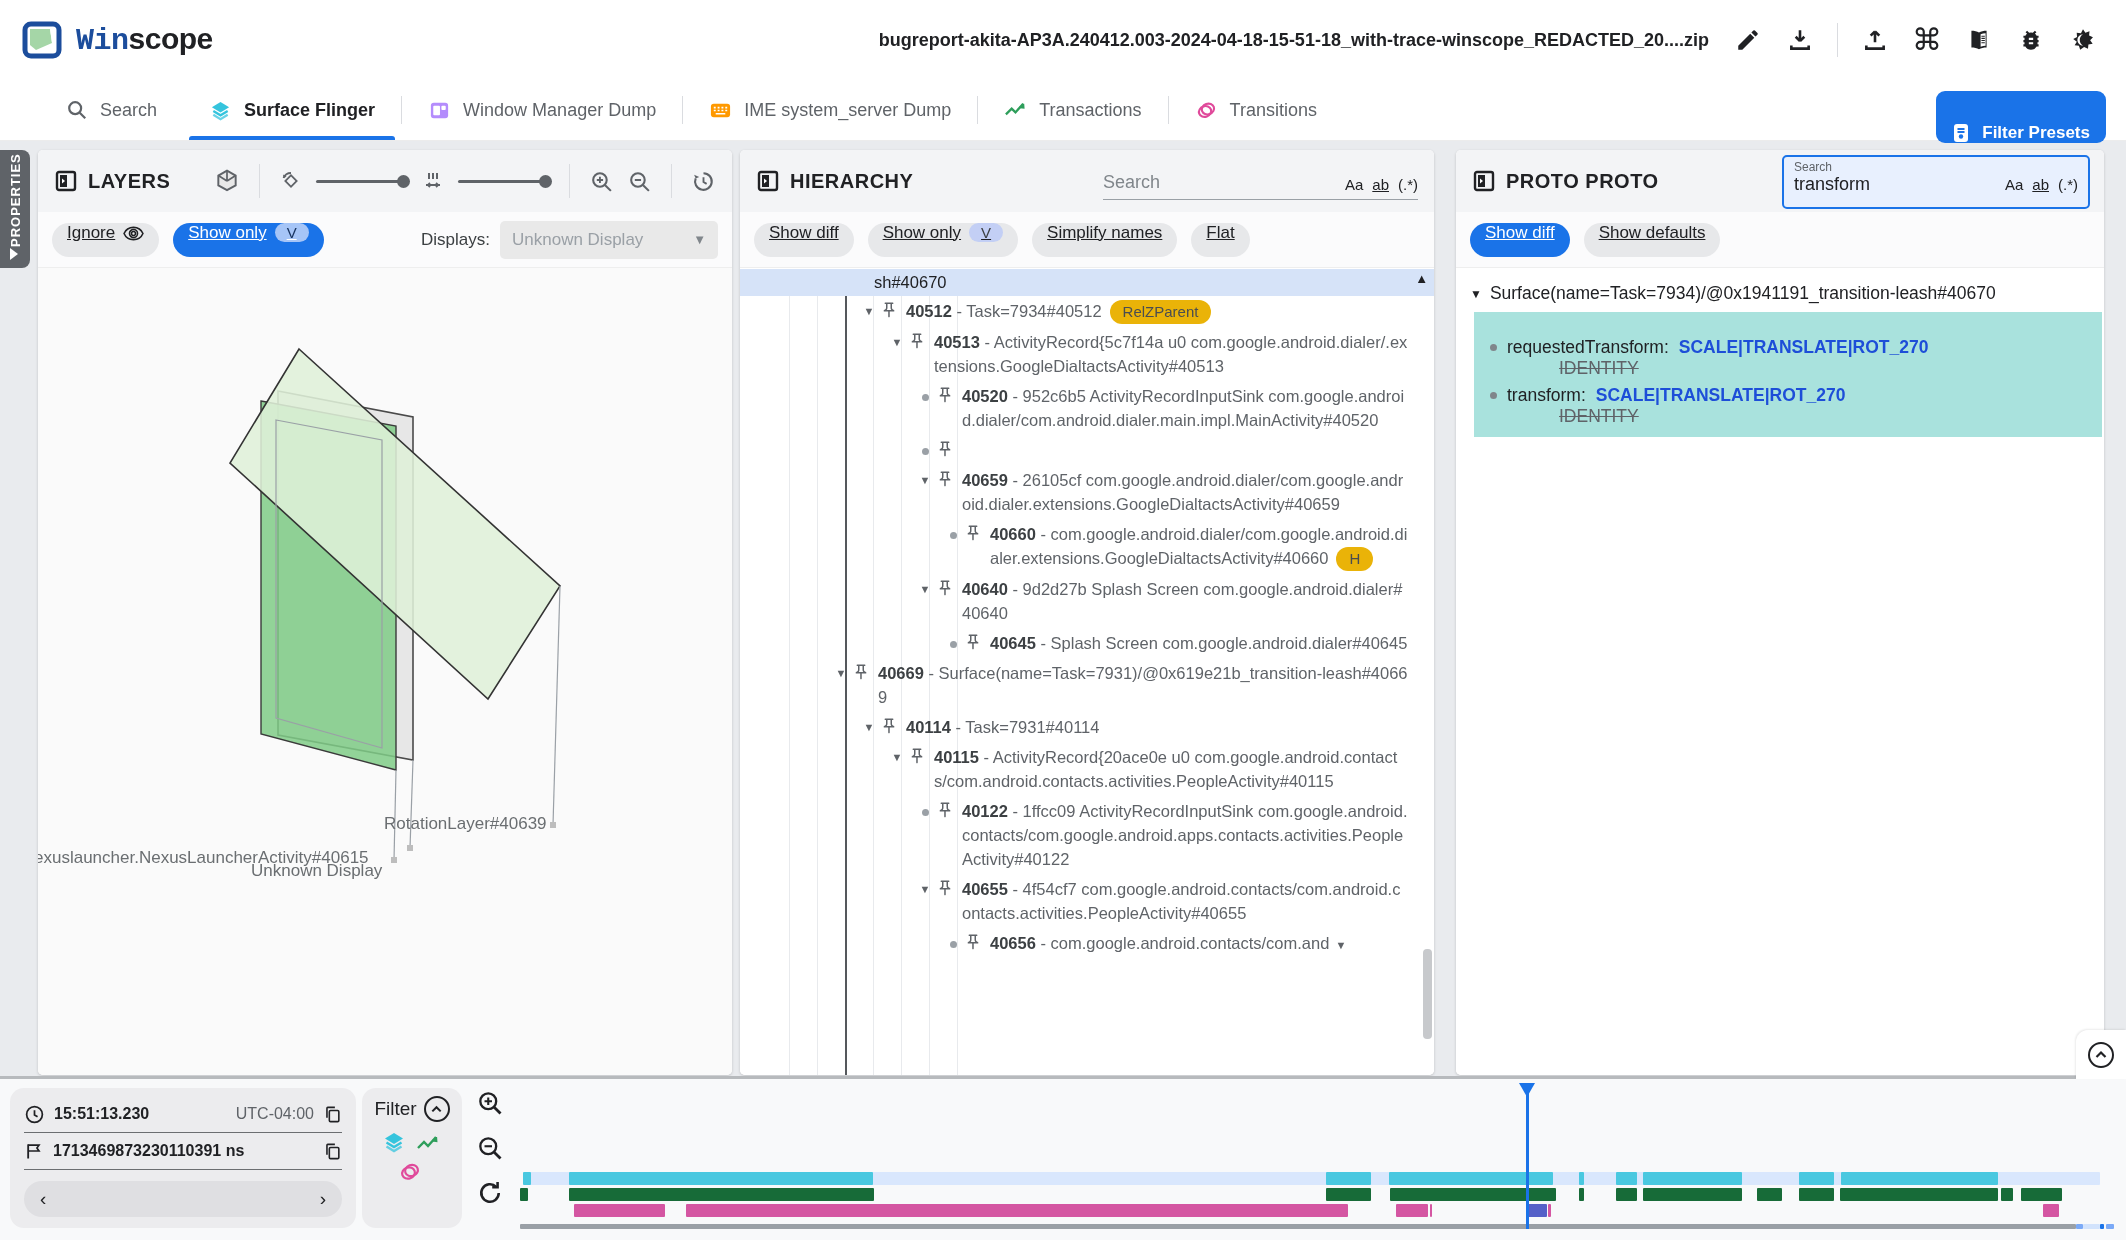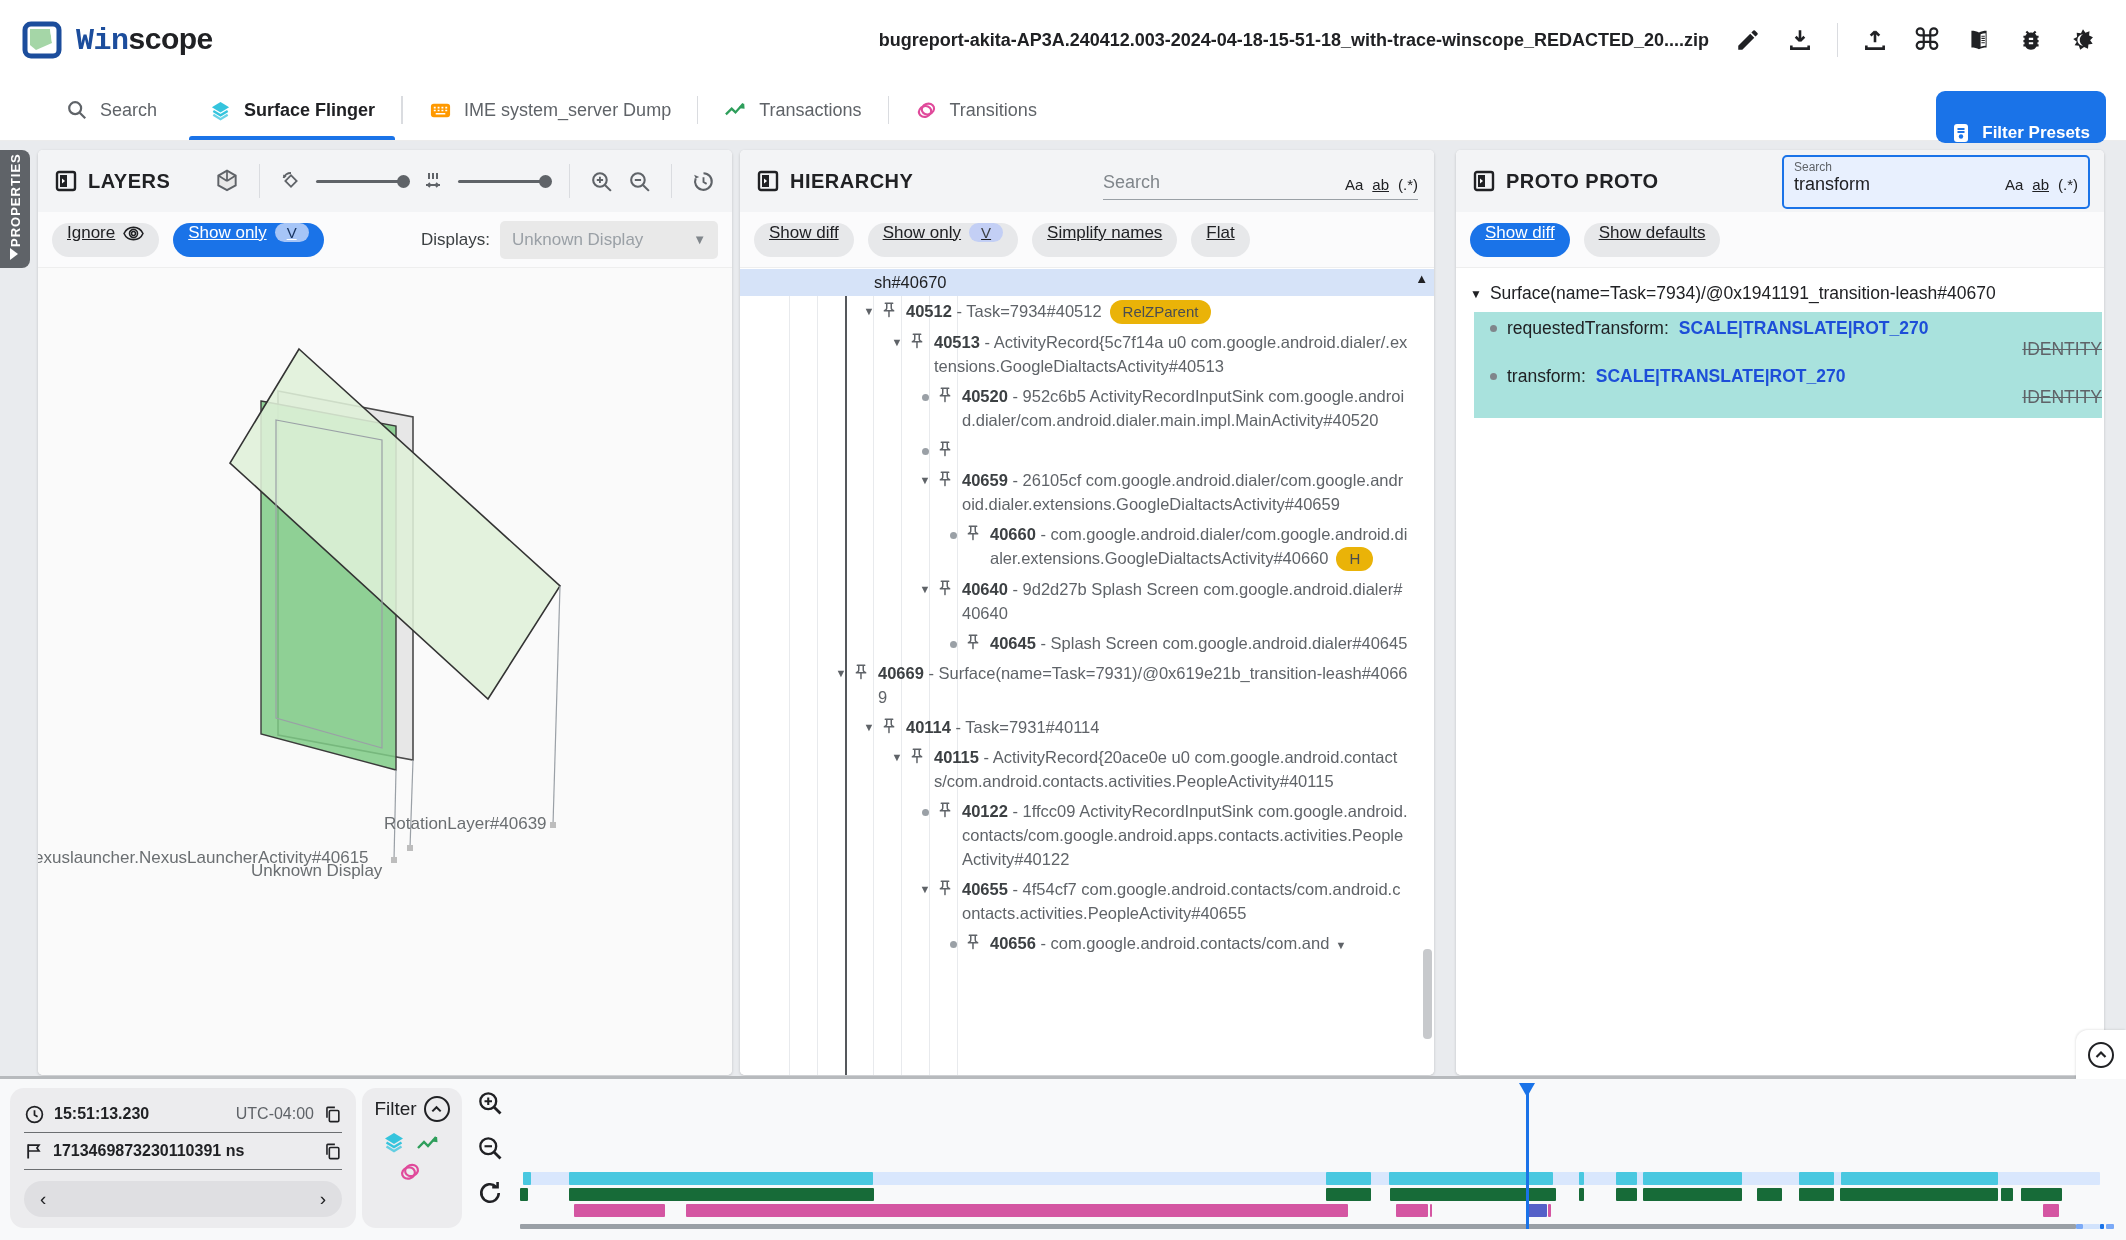--- a/index.html
+++ b/index.html
@@ -80,27 +80,27 @@
   .ttext b { color:#3c4043; font-weight:700; }
   .chip { display:inline-block; background:#eab308; color:#4a4d51; border-radius:13px; padding:1px 13px; font-size:15px; margin-left:8px; line-height:22px; word-break:normal; }
   .rowcaret { color:#5f6368; font-size:11px; margin-left:6px; }
   .scrollup { position:absolute; right:6px; top:2px; font-size:13px; color:#202124; }
   .vthumb { position:absolute; right:2px; width:9px; border-radius:4px; background:#c7c9cc; }
 
   
   .protobody { position:absolute; left:0; top:119px; right:0; bottom:0; background:#fff; }
   .protoroot { display:flex; align-items:center; gap:8px; padding:14px 10px 8px 14px; font-size:17.5px; color:#202124; }
   .protoroot .arr { font-size:12px; color:#202124; }
-  .hlblock { margin:0 2px 0 18px; background:#a9e2dd; padding:0 0 10px;text-align:right; }
+  .hlblock { margin:0 2px 0 18px; background:#a9e2dd; padding:19px 0 10px; }
   .prow { padding:6px 0 0 0; }
   .prow .l1 { display:flex; align-items:center; gap:10px; padding-left:16px; font-size:17.5px; }
   .pdot { width:7px; height:7px; border-radius:50%; background:#80868b; flex:none; }
   .prow .key { color:#202124; }
   .prow .val { font-weight:700; color:#1d4ed8; }
-  .prow .old { margin-left:62px; font-size:17.5px; color:#5f6368; text-decoration:line-through; }
+  .prow .old { margin-left:85px; font-size:17.5px; color:#5f6368; text-decoration:line-through; }
 
   
   .bottom { position:absolute; left:0; top:1079px; width:2126px; height:161px; background:#f8f9fa; }
   .hdivider { position:absolute; left:0; top:-3px; width:2076px; height:3px; background:#b7babd; }
   .collapsecard { position:absolute; left:2076px; top:-49px; width:50px; height:49px; background:#fff; border-radius:12px 0 0 0; display:flex; align-items:center; justify-content:center; box-shadow:-1px -1px 2px rgba(0,0,0,.08); cursor:pointer; }
 
   .timecard { position:absolute; left:10px; top:9px; width:346px; height:140px; background:#ececee; border-radius:14px; padding:8px 14px; }
   .trowline { display:flex; align-items:center; gap:9px; height:37px; border-bottom:1.5px solid #6b6e71; }
   .trowline .tval { font-size:16px; font-weight:700; }
   .trowline .tz { margin-left:auto; font-size:16px; color:#5f6368; font-weight:400; }
@@ -189,20 +189,28 @@
   </div>
   <div class="tab active">
     <svg width="23" height="23" viewBox="0 0 24 24">
         <path d="M12 3l9 5.5L12 14 3 8.5 12 3z" fill="#35c4dd"></path>
         <path d="M4.5 12.5L12 17l7.5-4.5" fill="none" stroke="#35c4dd" stroke-width="2.4"></path>
         <path d="M4.5 16.5L12 21l7.5-4.5" fill="none" stroke="#35c4dd" stroke-width="2.4" opacity=".75"></path>
       </svg>
     <span>Surface Flinger</span>
   </div>
   <div class="tabdiv"></div>
+  <div class="tab">
+    <svg width="23" height="23" viewBox="0 0 24 24">
+        <rect x="3" y="4" width="18" height="16" rx="3" fill="#b48cfc"></rect>
+        <rect x="5.5" y="7" width="7" height="10" rx="1" fill="#fff"></rect>
+        <rect x="14" y="7" width="4.5" height="4.5" rx="1" fill="#fff"></rect>
+      </svg>
+    <span>Window Manager Dump</span>
+  </div>
   <div class="tabdiv"></div>
   <div class="tab">
     <svg width="23" height="23" viewBox="0 0 24 24">
         <rect x="2" y="5" width="20" height="14" rx="3" fill="#f90"></rect>
         <path d="M5 9h2M9 9h2M13 9h2M17 9h2M5 12h2M9 12h2M13 12h2M17 12h2M7 15.5h10" stroke="#fff" stroke-width="1.6"></path>
       </svg>
     <span>IME system_server Dump</span>
   </div>
   <div class="tabdiv"></div>
   <div class="tab">

